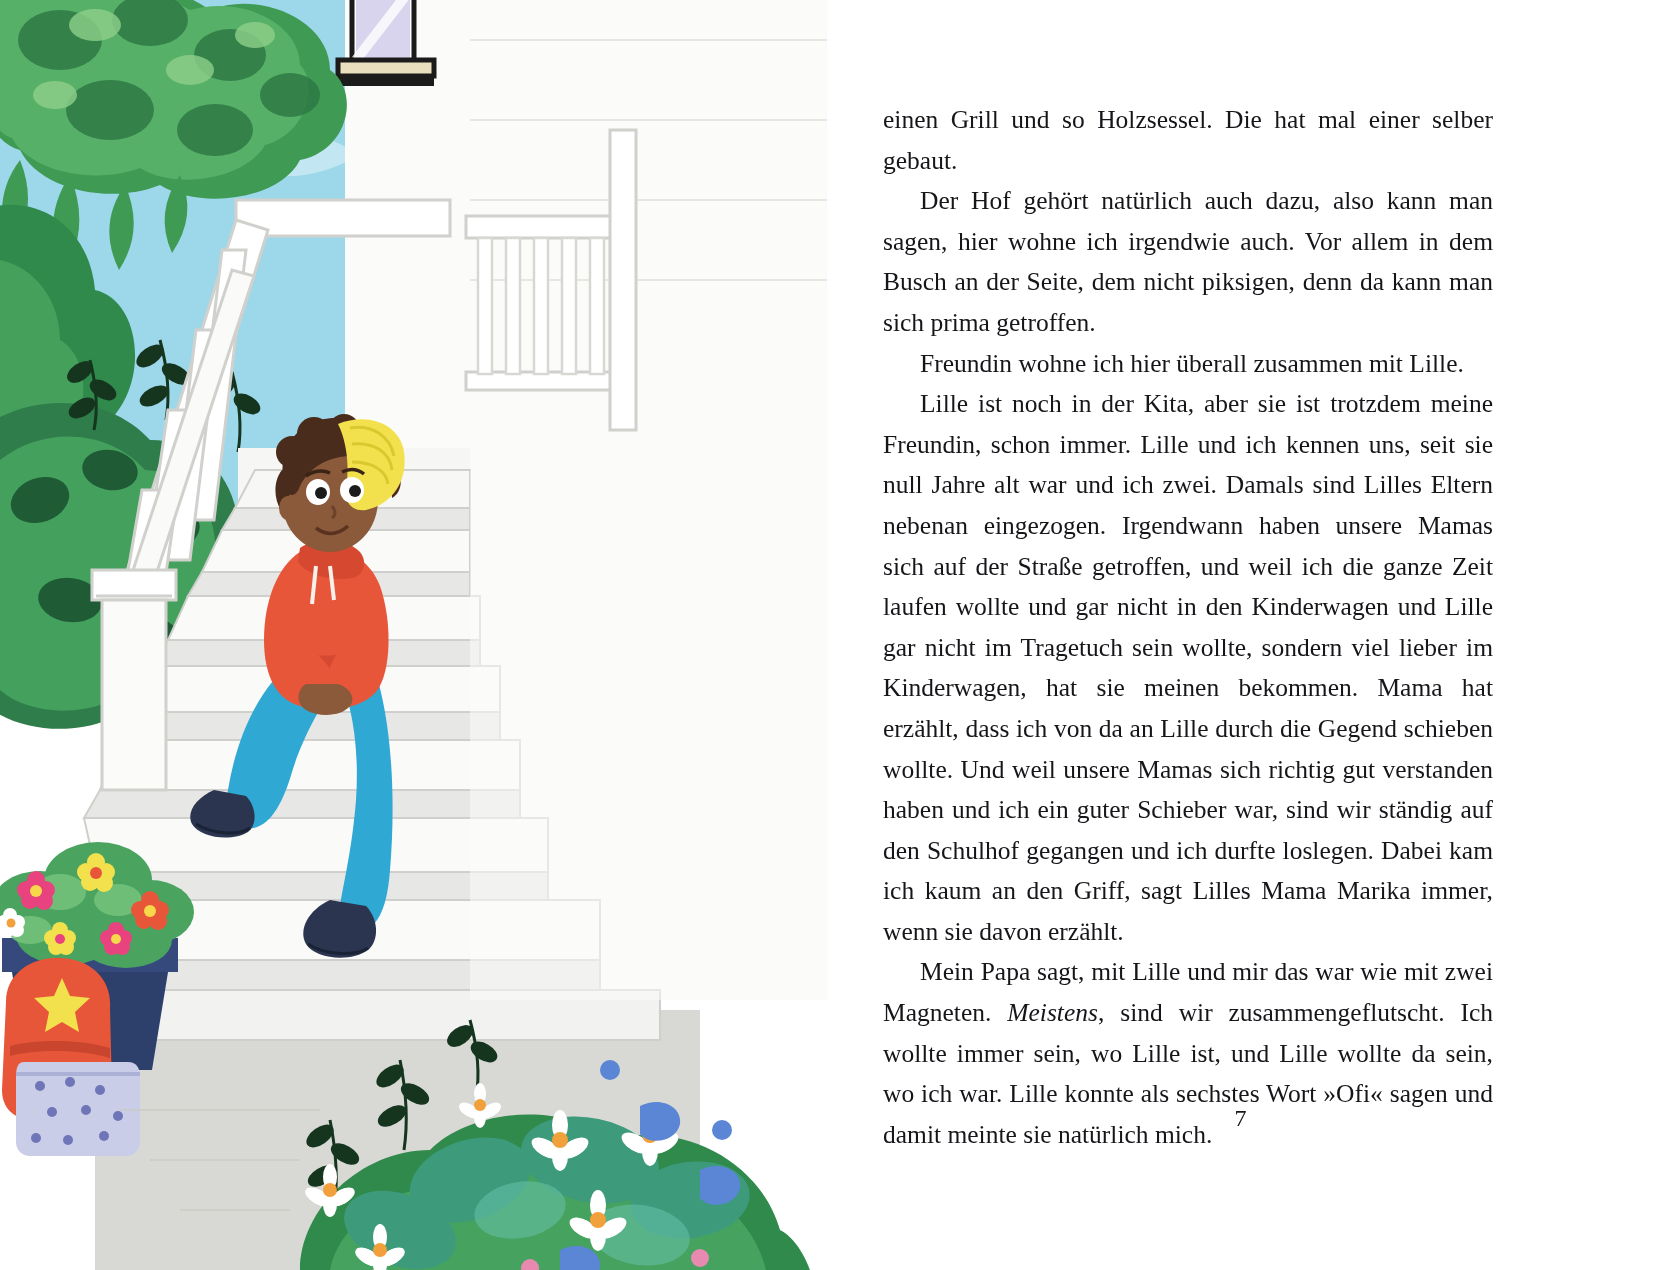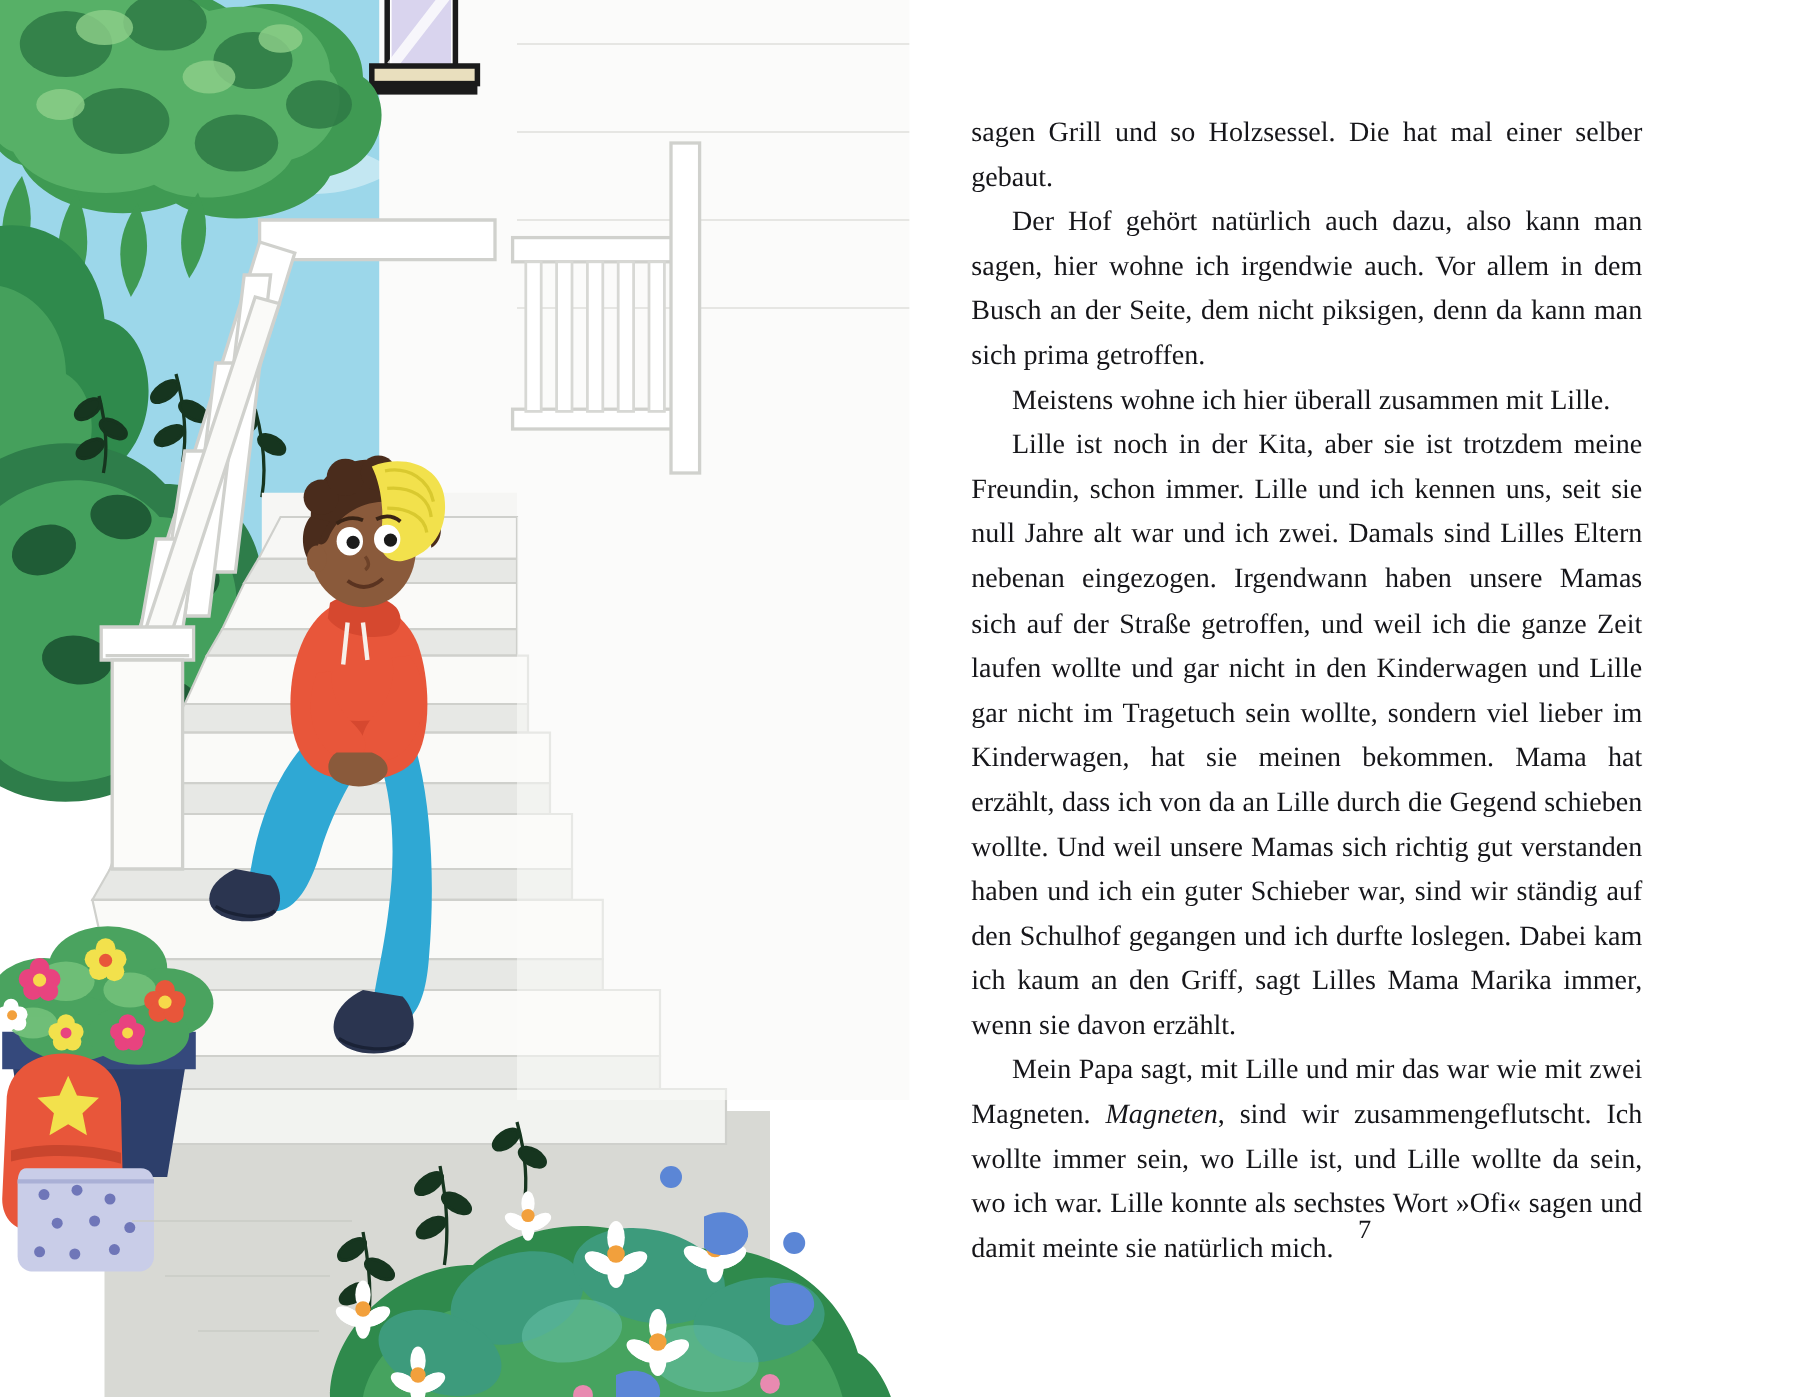--- a/index.html
+++ b/index.html
@@ -501,22 +501,22 @@
           <line x1="150" y1="1160" x2="300" y2="1160"></line>
           <line x1="180" y1="1210" x2="290" y2="1210"></line>
         </g>
 
       </g>
     </svg>
   </div>
 
   <div class="textpage">
     <div class="textblock">
-      <p>sagen Grill und so Holzsessel. Die hat mal einer selber gebaut.</p>
+      <p>einen Grill und so Holzsessel. Die hat mal einer selber gebaut.</p>
       <p class="indent">Der Hof gehört natürlich auch dazu, also kann man sagen, hier wohne ich irgendwie auch. Vor allem in dem Busch an der Seite, dem nicht piksigen, denn da kann man sich prima getroffen.</p>
-      <p class="indent">Meistens wohne ich hier überall zusammen mit Lille.</p>
+      <p class="indent">Freundin wohne ich hier überall zusammen mit Lille.</p>
       <p class="indent">Lille ist noch in der Kita, aber sie ist trotzdem meine Freundin, schon immer. Lille und ich kennen uns, seit sie null Jahre alt war und ich zwei. Damals sind Lilles Eltern nebenan eingezogen. Irgendwann haben unsere Mamas sich auf der Straße getroffen, und weil ich die ganze Zeit laufen wollte und gar nicht in den Kinderwagen und Lille gar nicht im Tragetuch sein wollte, sondern viel lieber im Kinderwagen, hat sie meinen bekommen. Mama hat erzählt, dass ich von da an Lille durch die Gegend schieben wollte. Und weil unsere Mamas sich richtig gut verstanden haben und ich ein guter Schieber war, sind wir ständig auf den Schulhof gegangen und ich durfte loslegen. Dabei kam ich kaum an den Griff, sagt Lilles Mama Marika immer, wenn sie davon erzählt.</p>
-      <p class="indent"><span>Mein Papa sagt, mit Lille und mir das war wie mit zwei Magneten. </span><em>Magneten</em><span>, sind wir zusammengeflutscht. Ich wollte immer sein, wo Lille ist, und Lille wollte da sein, wo ich war. Lille konnte als sechstes Wort »Ofi« sagen und damit meinte sie natürlich mich.</span></p>
+      <p class="indent"><span>Mein Papa sagt, mit Lille und mir das war wie mit zwei Magneten. </span><em>Meistens</em><span>, sind wir zusammengeflutscht. Ich wollte immer sein, wo Lille ist, und Lille wollte da sein, wo ich war. Lille konnte als sechstes Wort »Ofi« sagen und damit meinte sie natürlich mich.</span></p>
     </div>
     <div class="folio">7</div>
   </div>
 
 </div>
 
 </body></html>

